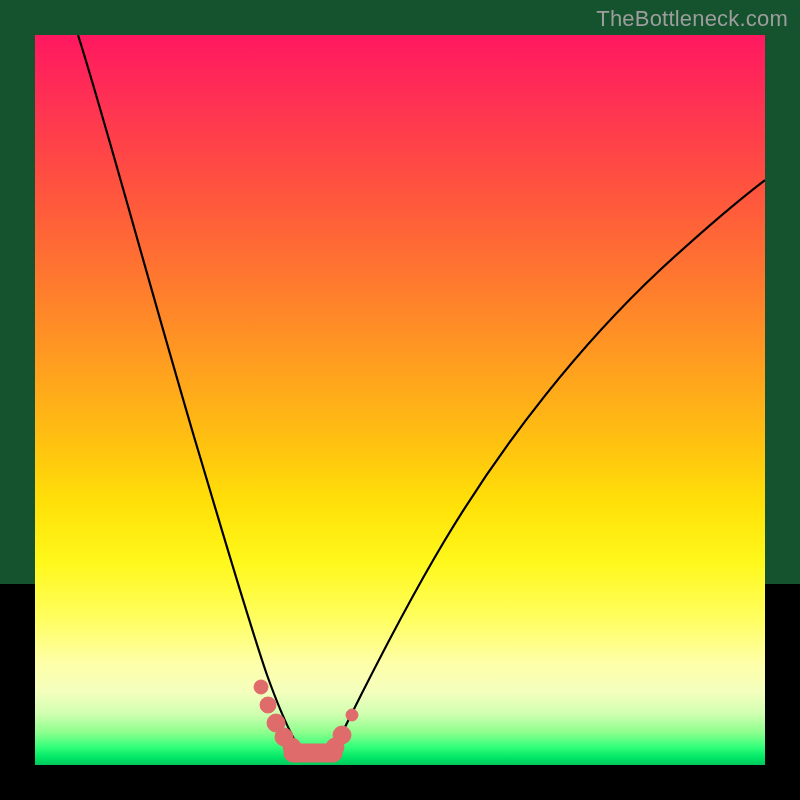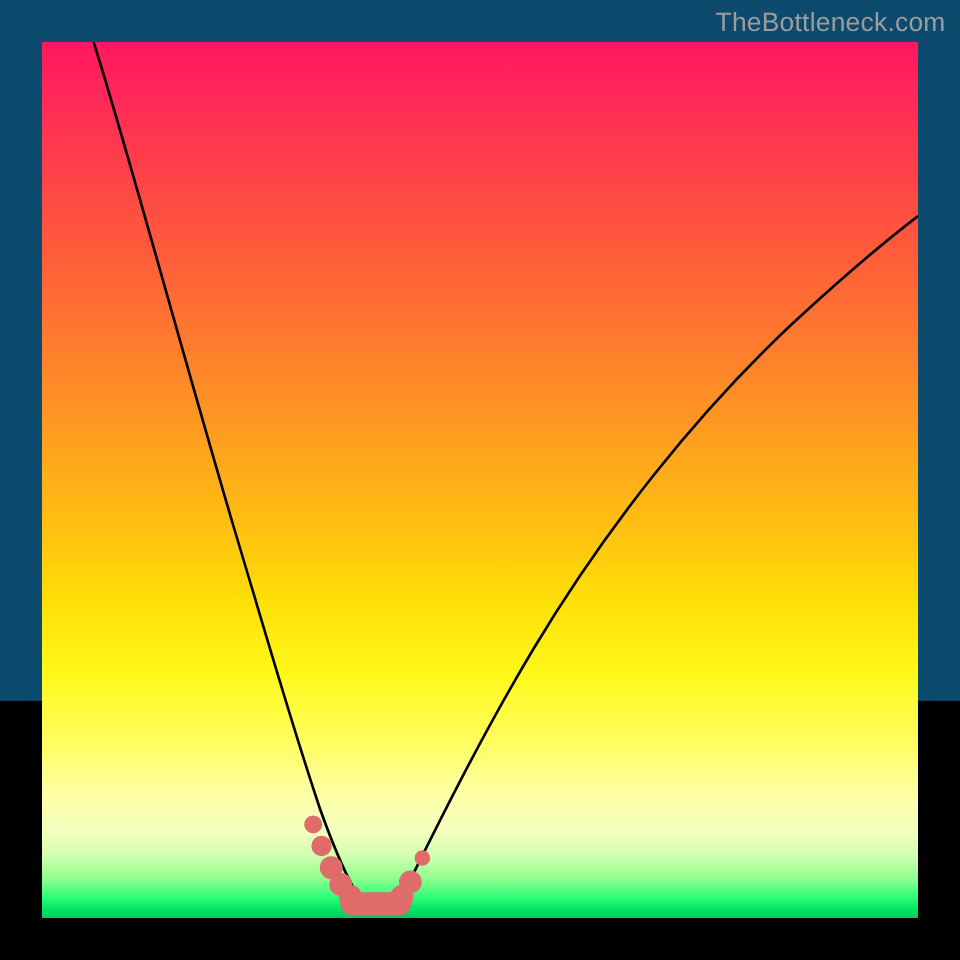--- a/index.html
+++ b/index.html
@@ -10,21 +10,21 @@
     background: #000;
     font-family: Arial, Helvetica, sans-serif;
     overflow: hidden;
   }
   .frame {
     position: absolute;
     top: 0;
     left: 0;
     width: 800px;
     height: 584px;
-    background: #0c4a6e;
+    background: #14532d;
   }
   .plot-area {
     position: absolute;
     top: 35px;
     left: 35px;
     width: 730px;
     height: 730px;
     overflow: hidden;
     
     background: linear-gradient(

